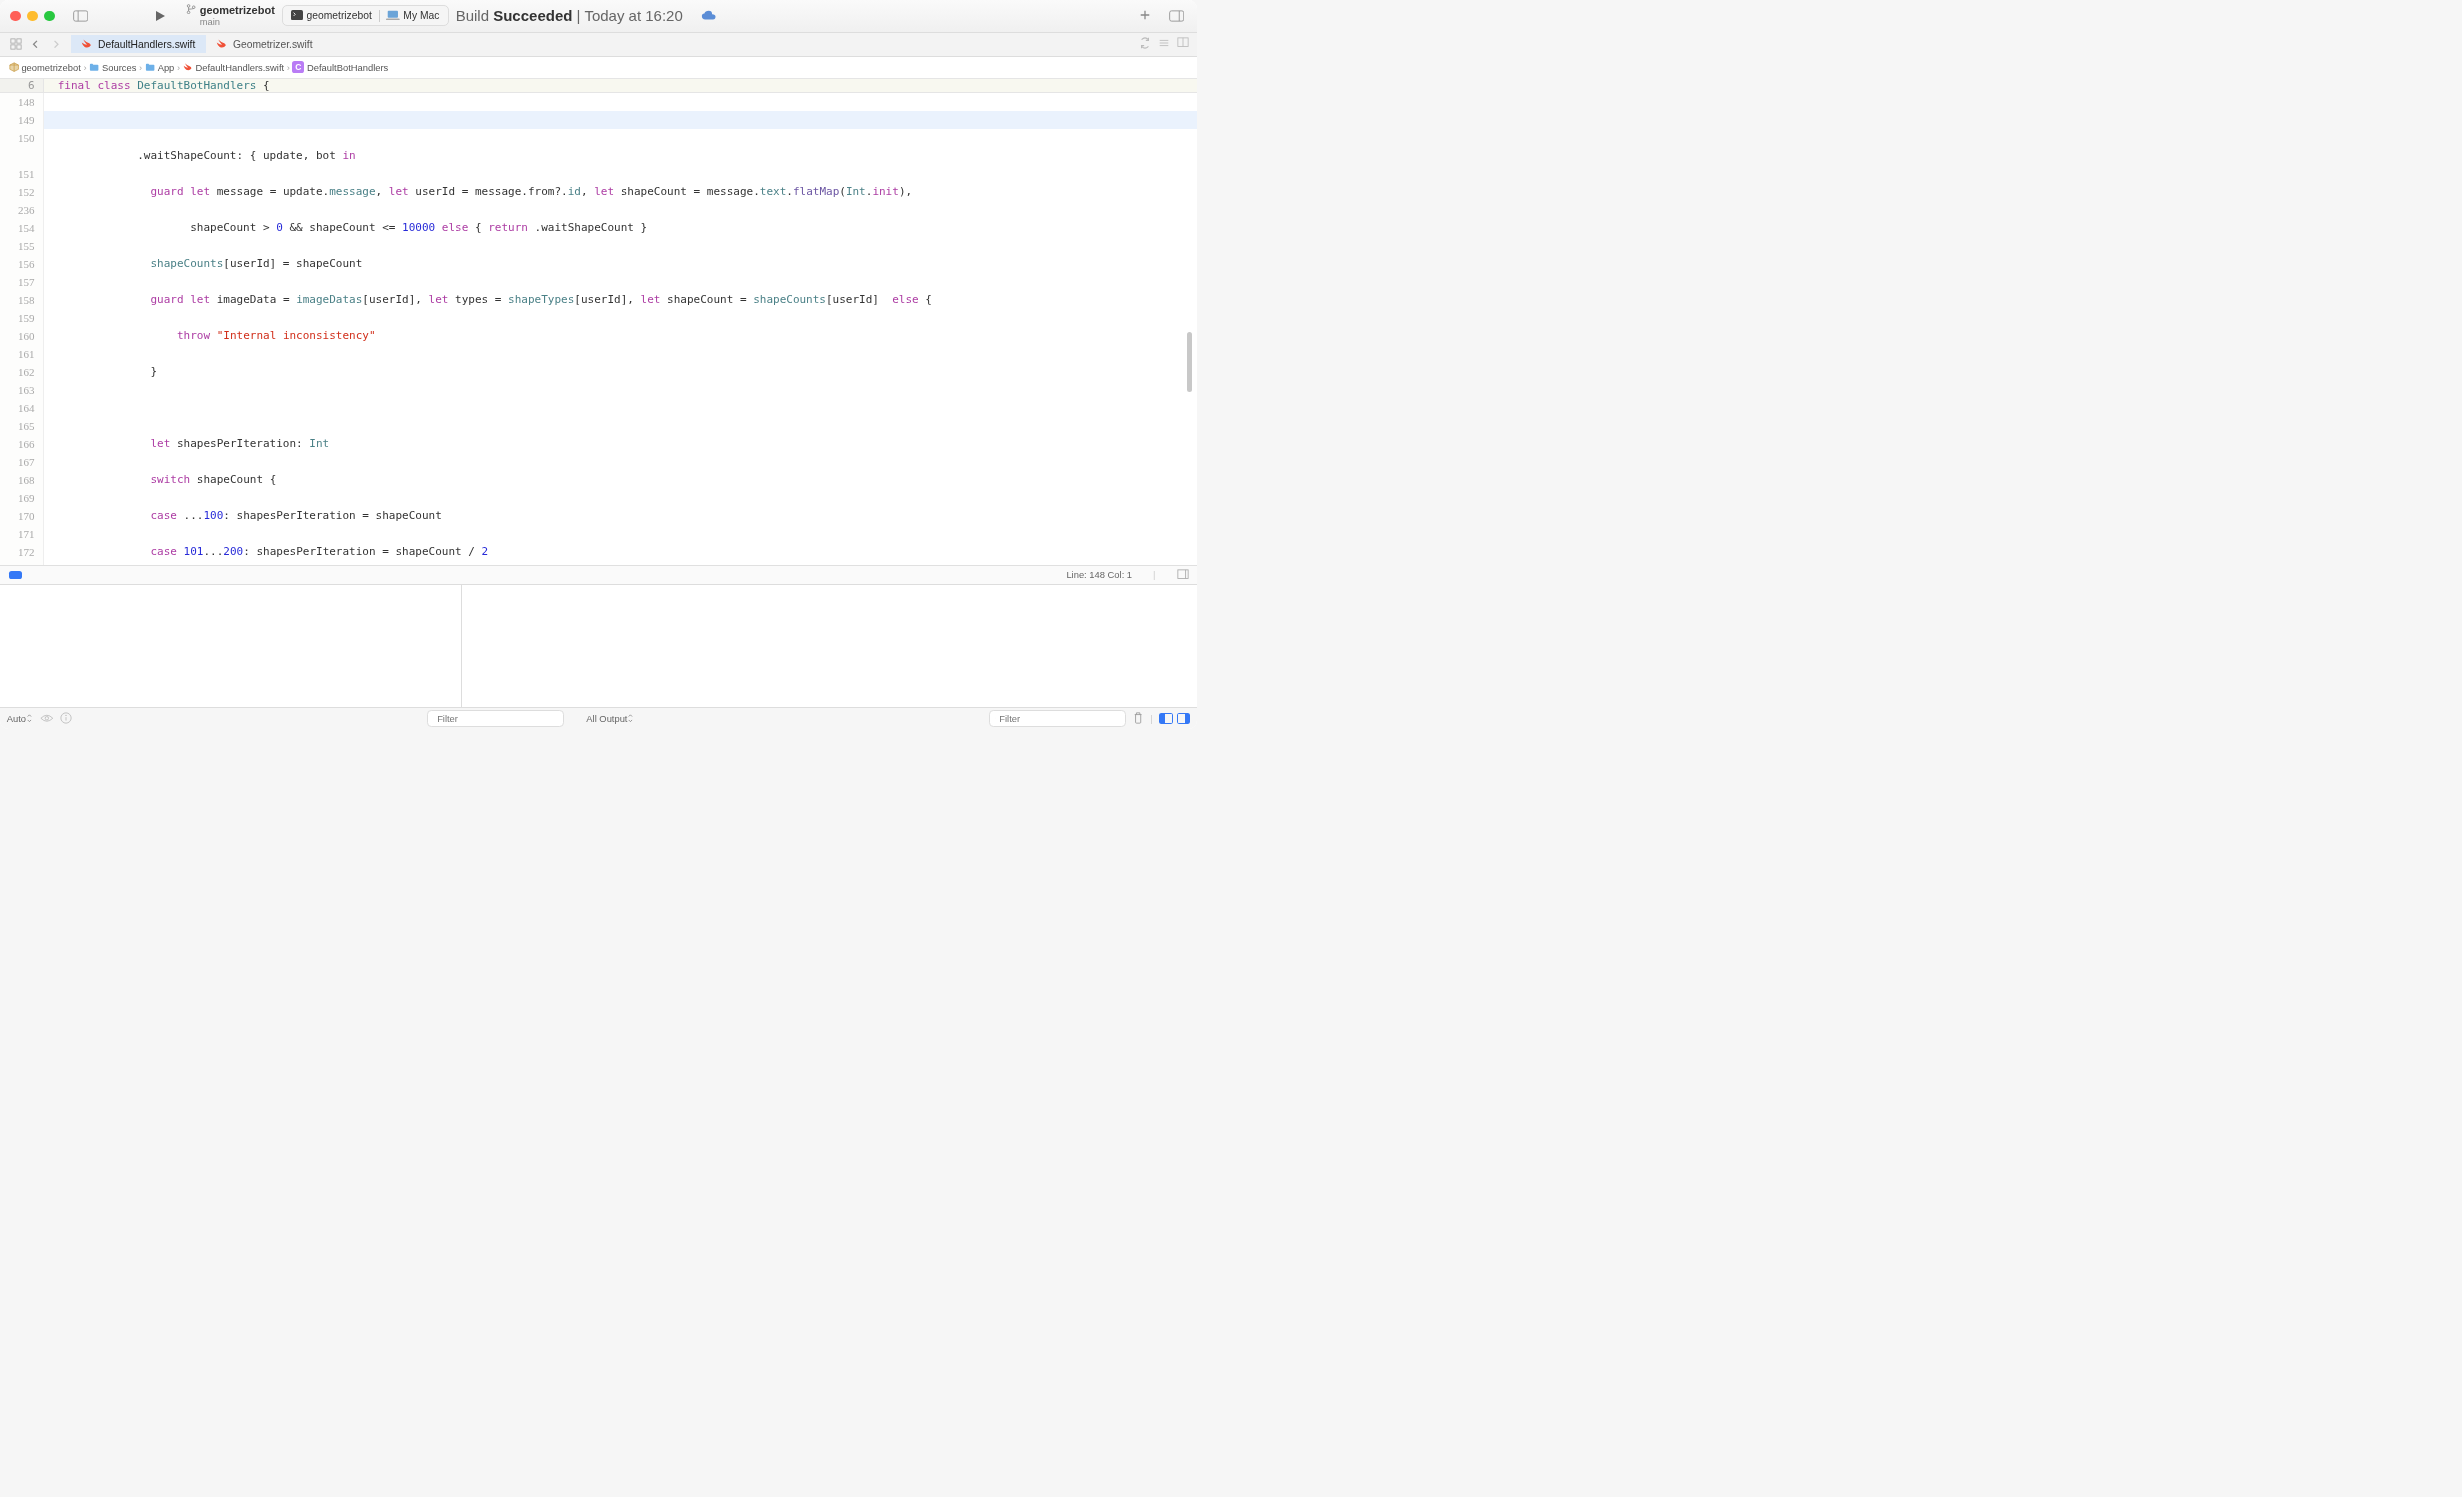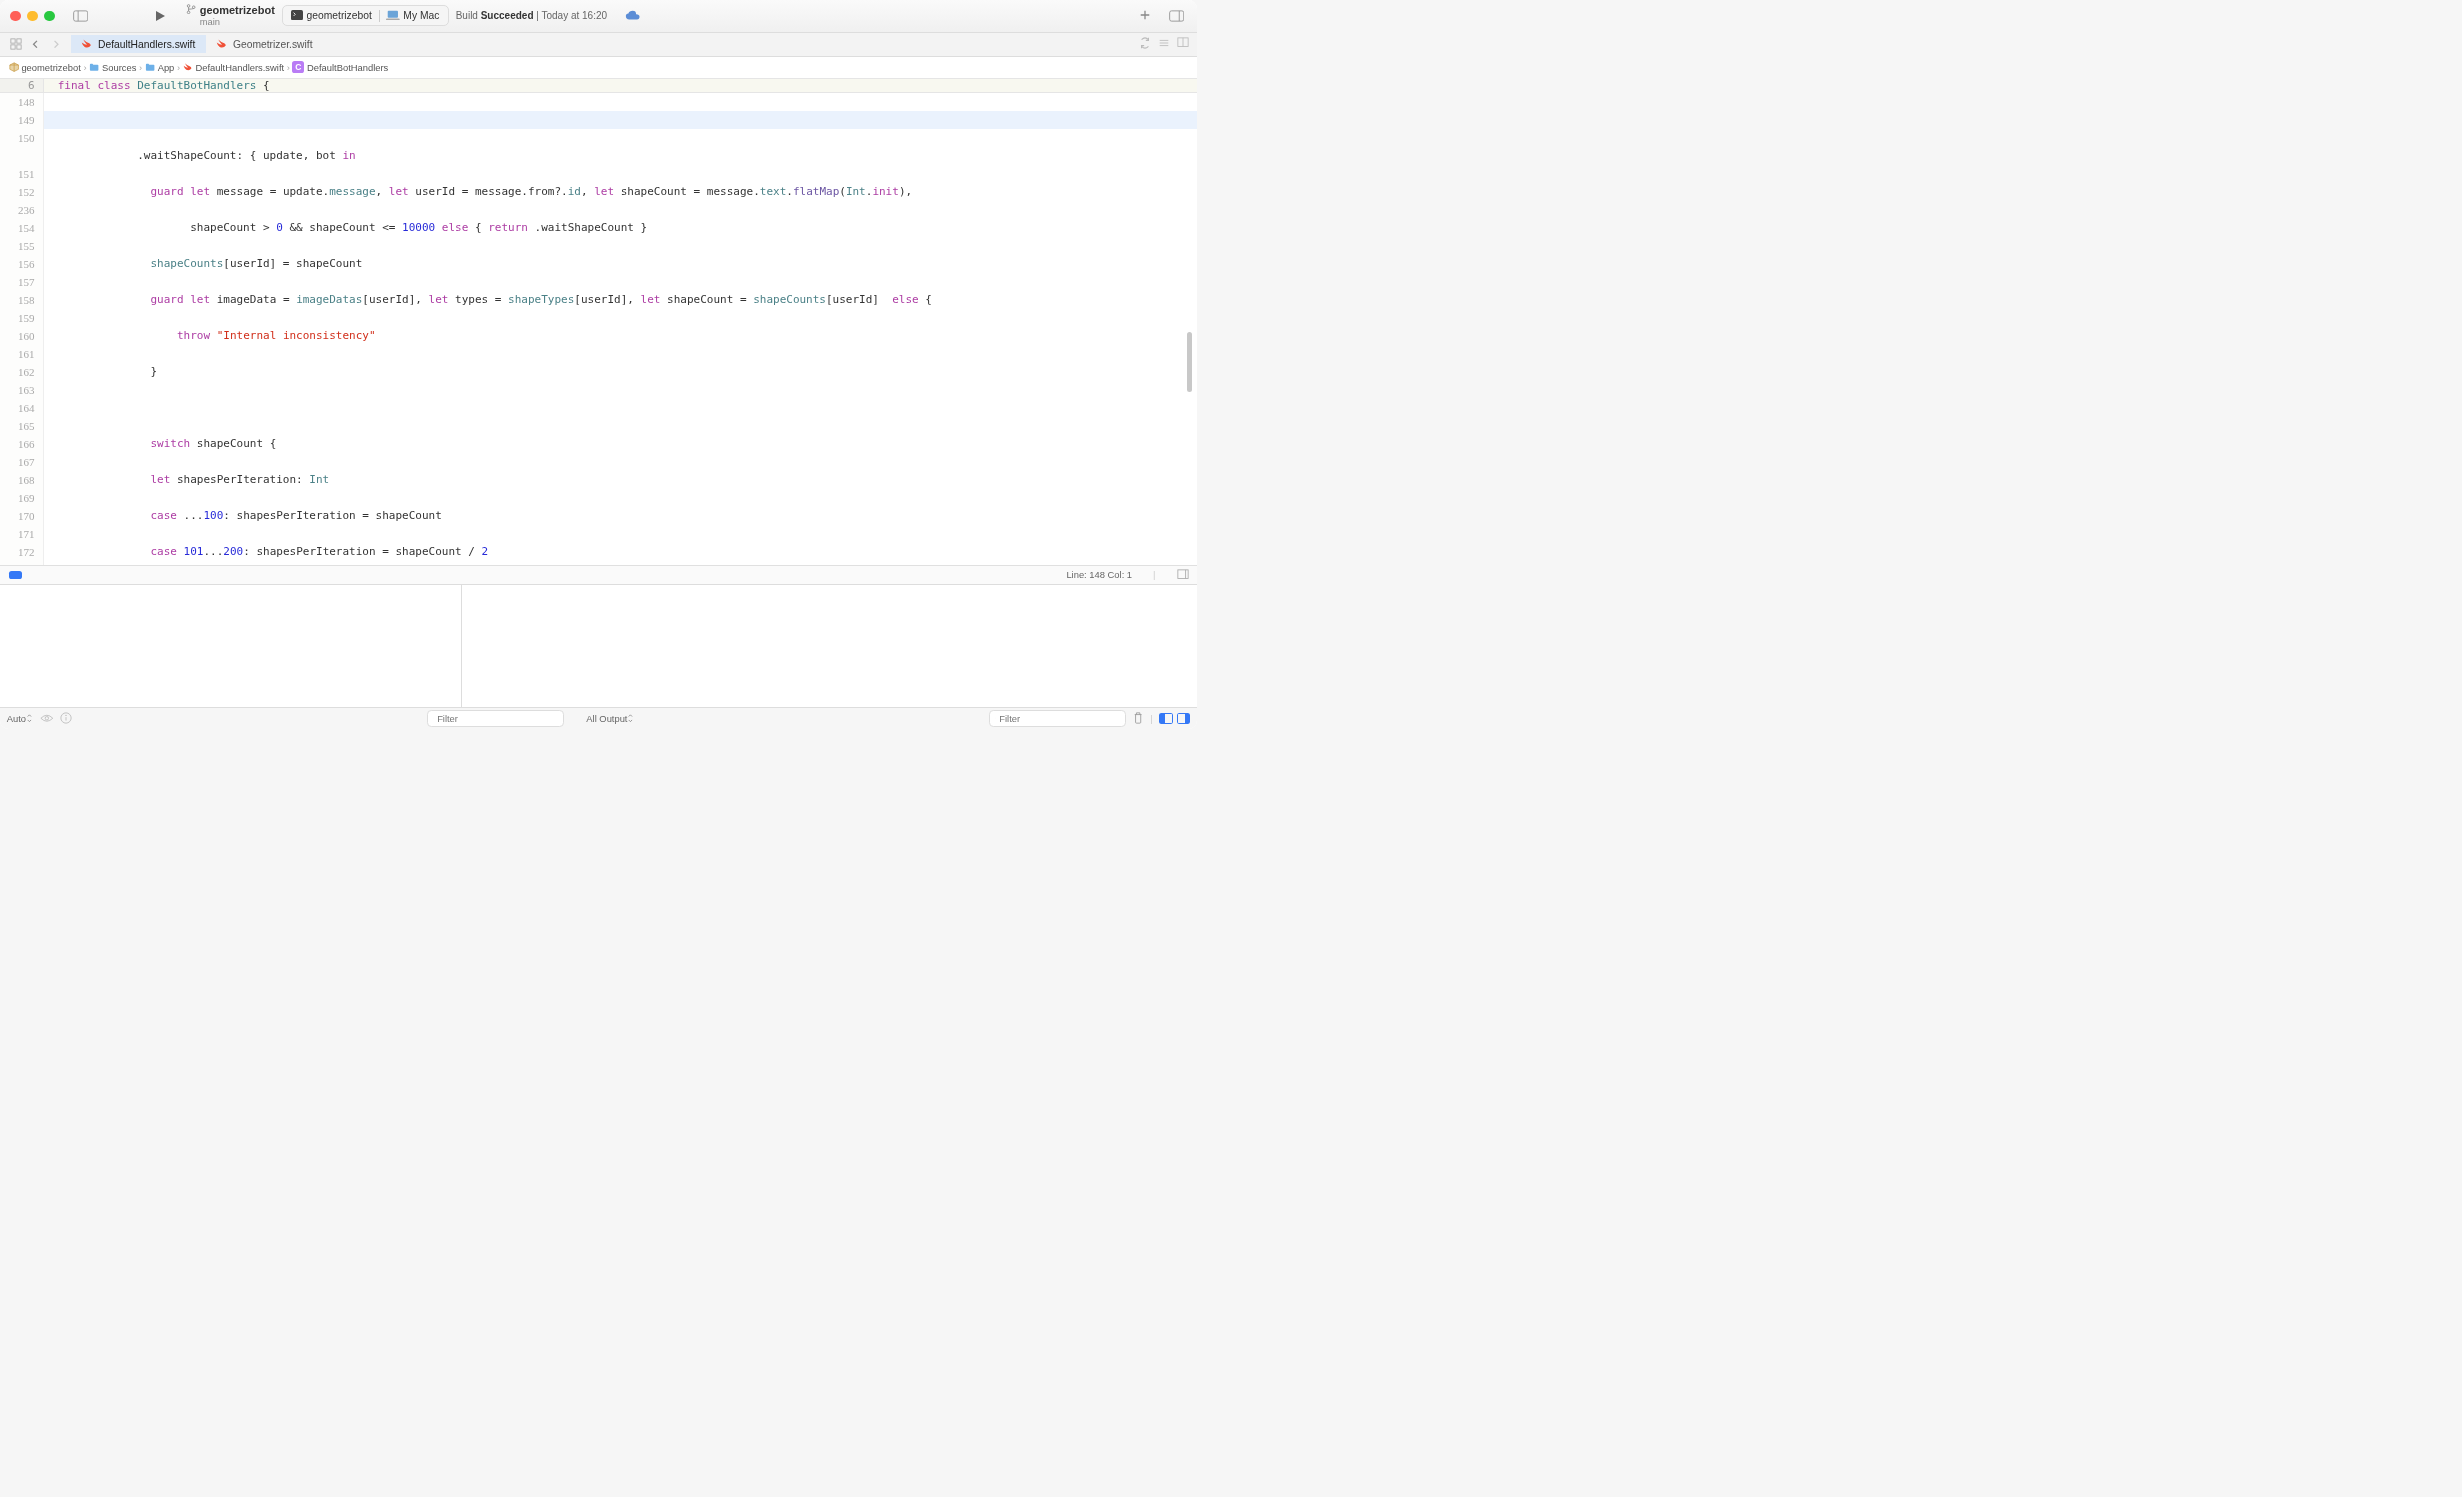--- a/index.html
+++ b/index.html
@@ -69,21 +69,21 @@
       gap: 3.4px;
       background: #f5f5f5;
       border: 0.9px solid #ddd;
       border-radius: 5.1px;
       padding: 3.4px 8.5px;
       font-size: 10.3px;
     }
     .scheme-box .sep { width: 0.9px; height: 12px; background: #ccc; margin: 0 3.4px; }
     
     .build-status {
-      font-size: 10px;
+      font-size: 15px;
       color: #666;
       margin-right: 11px;
     }
     .build-status .succeeded { font-weight: 600; color: #333; }
     
     .cloud-icon { color: #5b8dd6; margin-right: 6.8px; }
     .plus-icon { color: #888; margin: 0 8.5px; }
     
     
     .tabbar {
@@ -478,22 +478,22 @@
     <div class="code-area">
 <div class="line highlighted"></div>
 <div class="line"><span>            .waitShapeCount: { update, bot </span><span class="kw">in</span></div>
 <div class="line">              <span class="kw">guard</span><span class="kw"> let</span><span> message = update.</span><span class="prop">message</span><span>, </span><span class="kw">let</span><span> userId = message.from?.</span><span class="prop">id</span><span>, </span><span class="kw">let</span><span> shapeCount = message.</span><span class="prop">text</span><span>.</span><span class="func">flatMap</span><span>(</span><span class="type">Int</span><span>.</span><span class="kw">init</span><span>),</span></div>
 <div class="line"><span>                    shapeCount &gt; </span><span class="num">0</span><span> &amp;&amp; shapeCount &lt;= </span><span class="num">10000</span><span class="kw"> else</span><span> { </span><span class="kw">return</span><span> .waitShapeCount }</span></div>
 <div class="line">              <span class="prop">shapeCounts</span><span>[userId] = shapeCount</span></div>
 <div class="line">              <span class="kw">guard</span><span class="kw"> let</span><span> imageData = </span><span class="prop">imageDatas</span><span>[userId], </span><span class="kw">let</span><span> types = </span><span class="prop">shapeTypes</span><span>[userId], </span><span class="kw">let</span><span> shapeCount = </span><span class="prop">shapeCounts</span><span>[userId]  </span><span class="kw">else</span><span> {</span></div>
 <div class="line">                  <span class="kw">throw</span><span class="str"> "Internal inconsistency"</span></div>
 <div class="line">              }</div>
 <div class="line"></div>
+<div class="line">              <span class="kw">let</span><span> shapesPerIteration: </span><span class="type">Int</span></div>
 <div class="line">              <span class="kw">switch</span><span> shapeCount {</span></div>
-<div class="line">              <span class="kw">let</span><span> shapesPerIteration: </span><span class="type">Int</span></div>
 <div class="line">              <span class="kw">case</span><span> ...</span><span class="num">100</span><span>: shapesPerIteration = shapeCount</span></div>
 <div class="line">              <span class="kw">case</span><span> </span><span class="num">101</span><span>...</span><span class="num">200</span><span>: shapesPerIteration = shapeCount / </span><span class="num">2</span></div>
 
 
 
 
 
 
 
 

